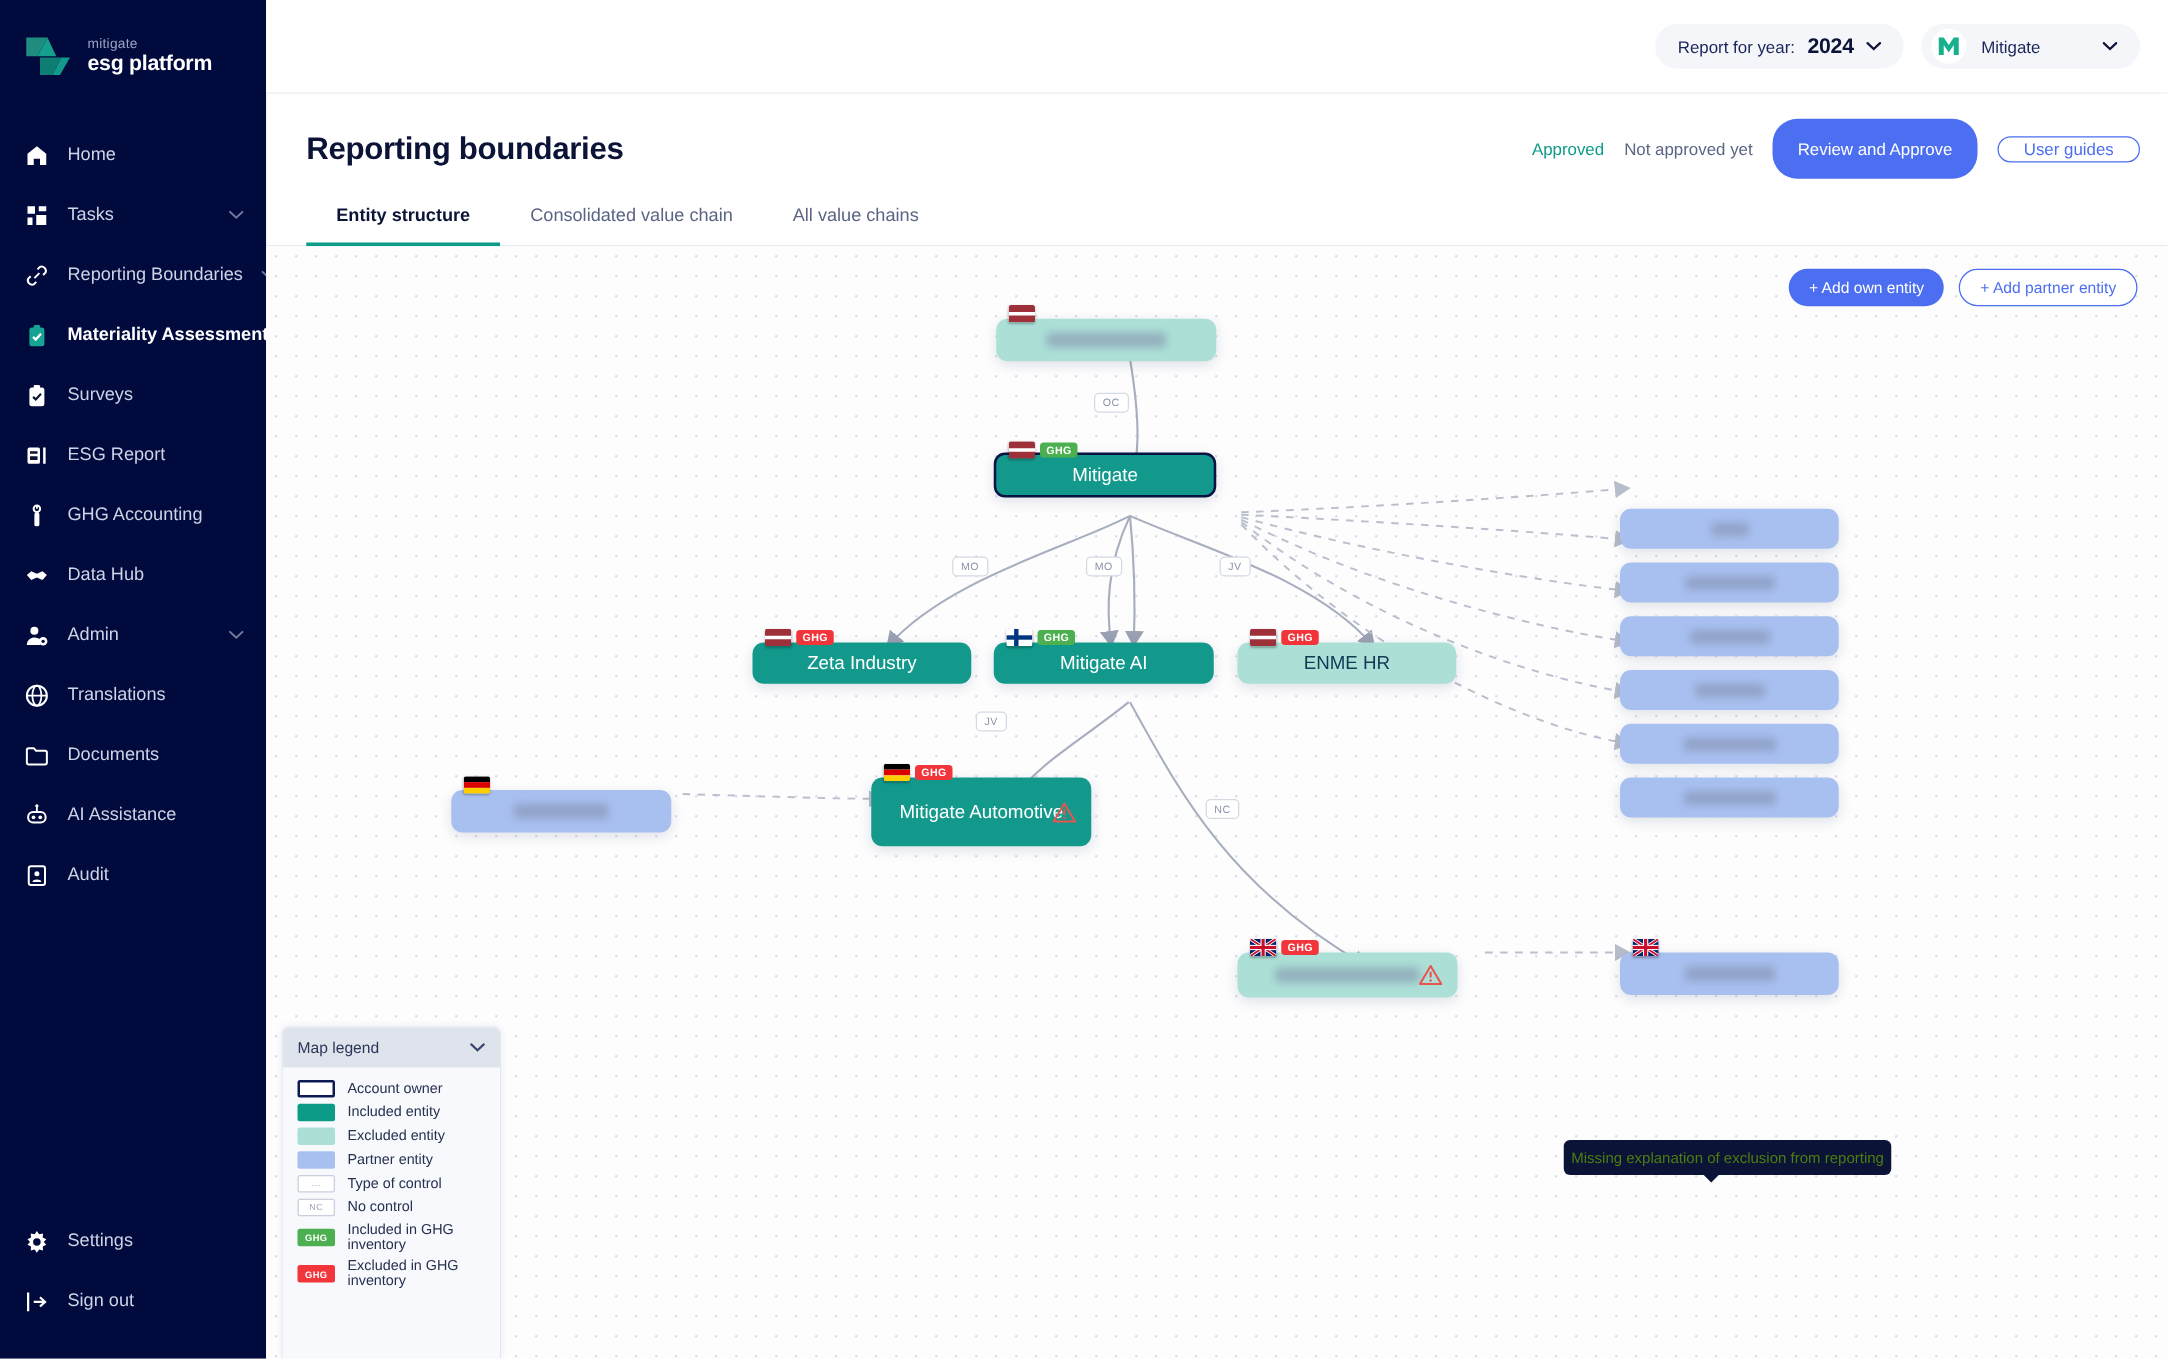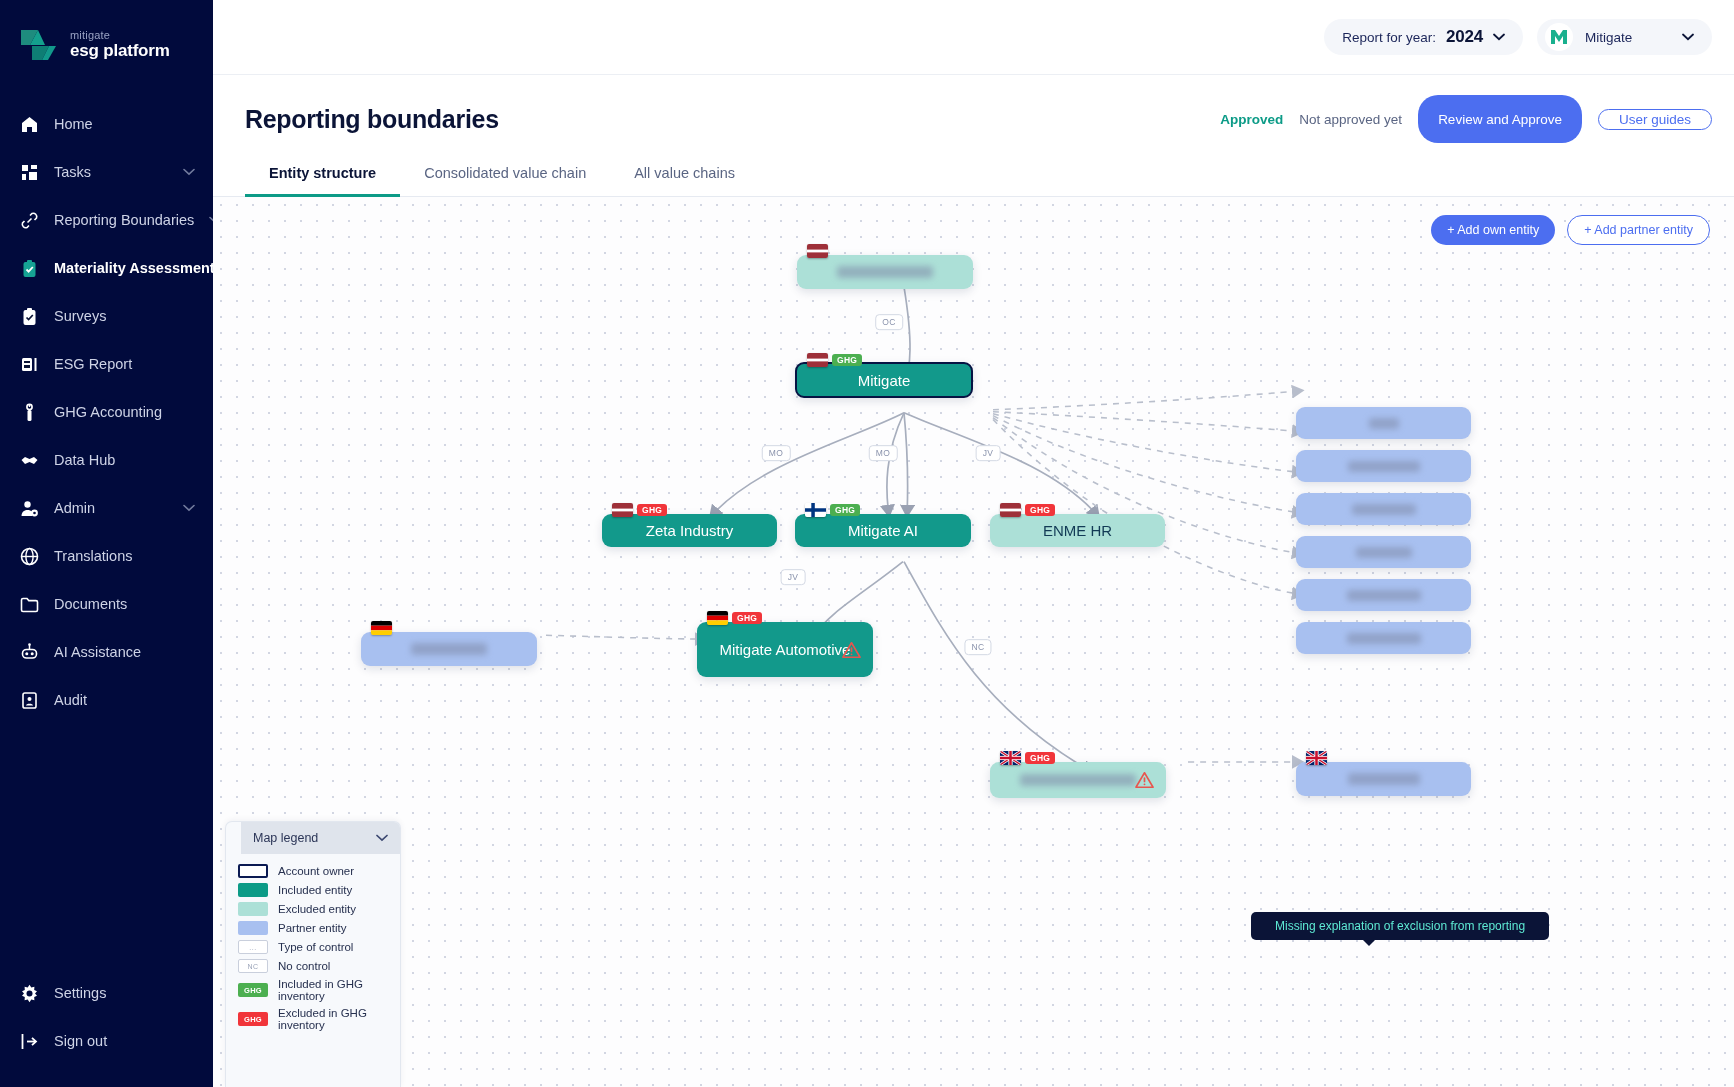--- a/index.html
+++ b/index.html
@@ -56,21 +56,21 @@
   .org-logo {
     width: 28px; height: 28px; border-radius: 50%; background: #fff;
     display: flex; align-items: center; justify-content: center; flex: none;
   }
   .pill.org .nm { flex: 1; font-size: 13.5px; color: #1B2559; }
 
   .pagehead {
     display: flex; align-items: center; padding: 20px 22px 0 32px; gap: 16px;
   }
   .pagetitle { font-size: 25px; font-weight: 700; color: #0B1437; letter-spacing: -.3px; flex: 1; }
-  .appr { font-size: 13.5px; color: #0C9B87; font-weight: 700; }
+  .appr { font-size: 13.5px; color: #0C9B87; font-weight: 400; }
   .notappr { font-size: 13.5px; color: #5A6583; }
   .btn-primary {
     background: #4C6EF0; color: #fff; border: none; border-radius: 20px;
     height: 48px; padding: 0 20px; font-size: 13.5px; font-family: inherit; cursor: pointer;
     font-weight: 500;
   }
   .btn-ghost {
     background: #fff; color: #4C6EF0; border: 1.4px solid #4C6EF0; border-radius: 20px;
     height: 21px; padding: 0 20px; font-size: 13.5px; font-family: inherit; cursor: pointer;
     font-weight: 500;
@@ -121,39 +121,39 @@
   .redacted {
     background: #7E8AA8; border-radius: 3px; opacity: .55;
     filter: blur(3.2px);
   }
   .edge-lbl {
     position: absolute; background: #fff; border: 1px solid #D4D9E4; border-radius: 4px;
     font-size: 8.5px; color: #8A93AC; padding: 2px 6px 1.5px; letter-spacing: .4px;
     transform: translate(-50%,-50%); line-height: 1.2;
   }
   .tooltip {
-    position: absolute; background: #0B1437; color: #5eead4; font-size: 12px;
-    padding: 7px 24px; border-radius: 5px; white-space: nowrap; z-index: 9;
+    position: absolute; background: #0B1437; color: #4d7c0f; font-size: 12px;
+    padding: 7px 6px; border-radius: 5px; white-space: nowrap; z-index: 9;
   }
   .tooltip:after {
     content: ""; position: absolute; bottom: -6px; left: 112px;
     border-left: 6px solid transparent; border-right: 6px solid transparent;
     border-top: 6px solid #0B1437;
   }
 
   
   .legend {
     position: absolute; left: 12px; bottom: 0; width: 176px;
     background: #F7F9FC; border: 1px solid #E2E7EF; border-bottom: none;
     border-radius: 7px 7px 0 0; overflow: hidden;
     box-shadow: 0 -1px 6px rgba(18,30,70,.06);
   }
   .legend-head {
     background: #DFE4EC; padding: 9px 12px; display: flex; align-items: center;
-    justify-content: space-between; font-size: 12.5px; color: #2B3557; cursor: pointer; margin-left: 15px;
+    justify-content: space-between; font-size: 12.5px; color: #2B3557; cursor: pointer;
   }
   .legend-body { padding: 10px 12px 56px; display: flex; flex-direction: column; gap: 5px; }
   .legend-row { display: flex; align-items: center; gap: 10px; font-size: 11.5px; color: #26304F; }
   .sw { width: 30px; height: 14px; border-radius: 2px; flex: none; }
   .sw.owner { background: #fff; border: 2.5px solid #0B1A52; }
   .sw.inc { background: #0C9B87; }
   .sw.exc { background: #ACE0D7; }
   .sw.par { background: #A8C0F0; }
   .sw.ctl { background: #fff; border: 1px solid #C9CFDC; font-size: 7px; color: #9aa3b8;
             display:flex; align-items:center; justify-content:center; letter-spacing:.5px;}

